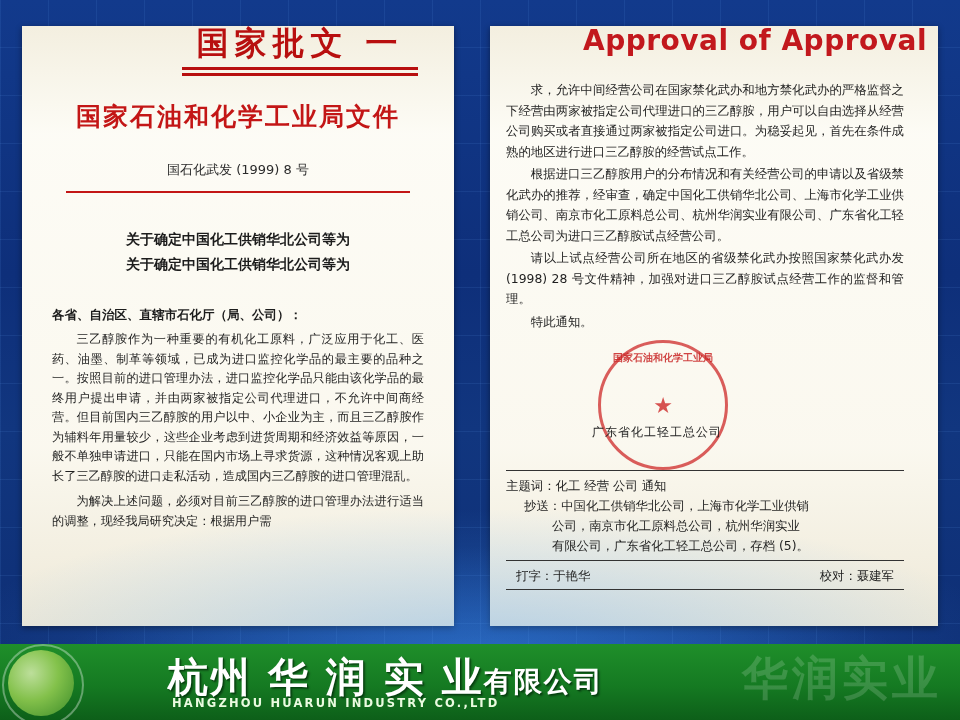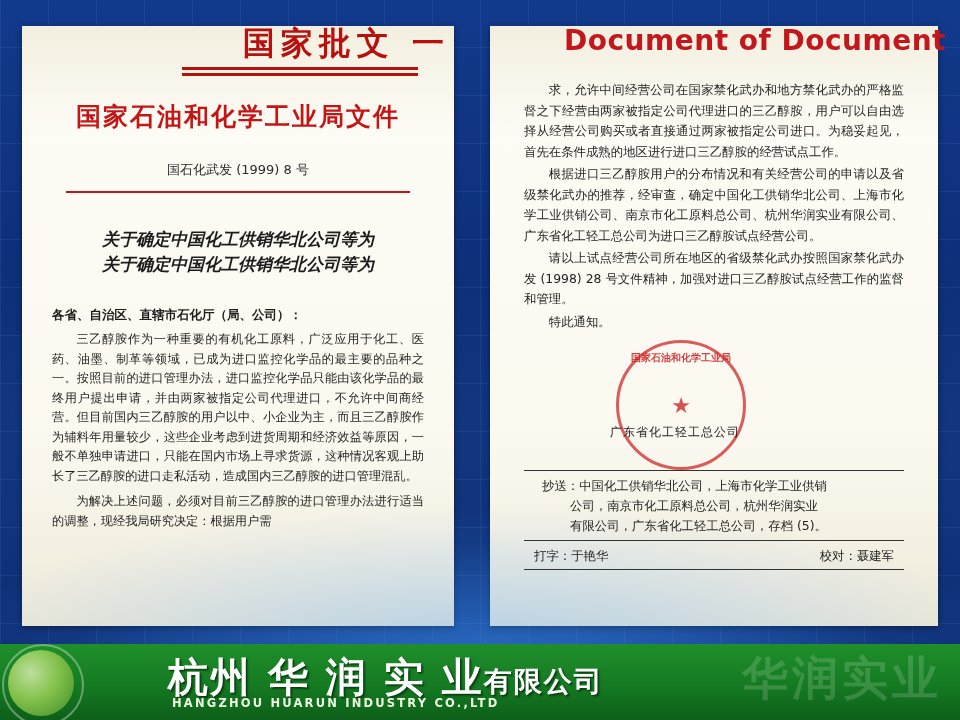--- a/index.html
+++ b/index.html
@@ -99,44 +99,43 @@
     font-family: "DejaVu Sans", sans-serif;
   }
   .red-rule {
     margin: 12px 44px 0 44px;
     height: 2px;
     background: #c31616;
   }
   .subject {
     margin: 34px 48px 0 48px;
     text-align: center;
-    font-size: 17px;
+    font-size: 14px;
     line-height: 25px;
     font-weight: bold;
     color: #1c1c1c;
-    font-style: italic;
   }
   .addressee {
     margin: 30px 30px 0 30px;
     font-size: 12.5px;
     font-weight: bold;
     color: #1c1c1c;
   }
   .body-text {
     margin: 6px 30px 0 30px;
     font-size: 12.2px;
     line-height: 19.5px;
     color: #1f1f1f;
     text-align: justify;
     text-indent: 2em;
   }
 
   
   #right-page .page-inner {
-    padding: 54px 34px 0 34px;
+    padding: 54px 34px 0 16px;
   }
   .r-para {
     font-size: 12.4px;
     line-height: 20.5px;
     color: #1f1f1f;
     text-align: justify;
     text-indent: 2em;
     margin: 0 0 2px 0;
   }
   .seal-area {
@@ -194,21 +193,21 @@
     color: #1f1f1f;
     padding: 2px 10px 0 10px;
   }
 
   
   #cn-heading {
     position: absolute;
     left: 150px;
     top: 22px;
     width: 300px;
-    text-align: right;
+    text-align: center;
     font-size: 32px;
     font-weight: bold;
     color: #b80f0f;
     letter-spacing: 6px;
     z-index: 5;
   }
   #cn-heading .u1, #cn-heading .u2 {
     position: absolute;
     left: 32px;
     width: 236px;
@@ -330,20 +329,23 @@
       <div class="seal-area">
         <div class="seal">
 
           <div style="position:absolute;left:0;top:8px;width:100%;text-align:center;font-size:10px;">国家石油和化学工业局</div>
           <div class="star">★</div>
         </div>
         <div class="seal-date">广东省化工轻工总公司</div>
       </div>
 
       <div class="hr-thin"></div>
+      <div class="meta-line">
+        <span>主题词：</span><span>化工  经营  公司  通知</span>
+      </div>
       <div class="meta-line">
         <span style="padding-left:18px">抄送：</span><span>中国化工供销华北公司，上海市化学工业供销</span>
       </div>
       <div class="meta-indent">公司，南京市化工原料总公司，杭州华润实业</div>
       <div class="meta-indent">有限公司，广东省化工轻工总公司，存档 (5)。</div>
       <div class="hr-thin"></div>
       <div class="footer-row">
         <div>
           <span>打字：</span><span>于艳华</span>
         </div>
@@ -353,21 +355,21 @@
       </div>
       <div class="hr-thin"></div>
     </div>
   </div>
 
   <div id="cn-heading">
     <span>国家批文 一</span>
     <span class="u1"></span>
     <span class="u2"></span>
   </div>
-  <div id="en-heading">Document of Document</div>
+  <div id="en-heading">Approval of Approval</div>
 
   <div id="banner">
     <div class="ghost">华润实业</div>
     <div class="orb"></div>
     <div class="orb-ring"></div>
     <div id="banner-cn">
       <span>杭州 华 润 实 业</span><span class="small">有限公司</span>
     </div>
     <div id="banner-en">HANGZHOU   HUARUN   INDUSTRY   CO.,LTD</div>
   </div>

